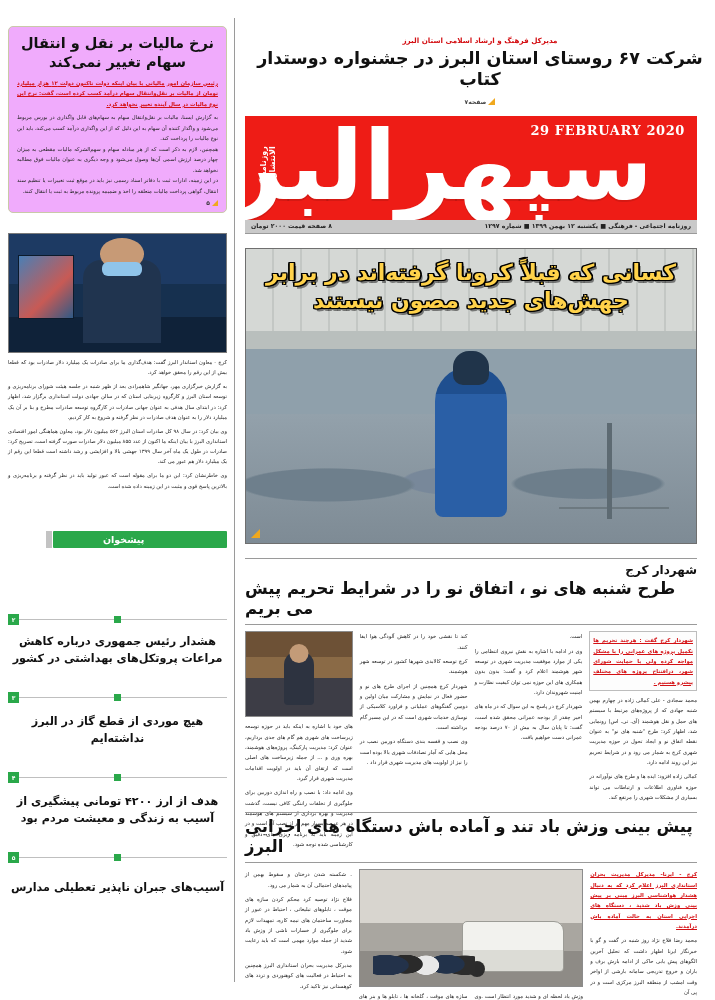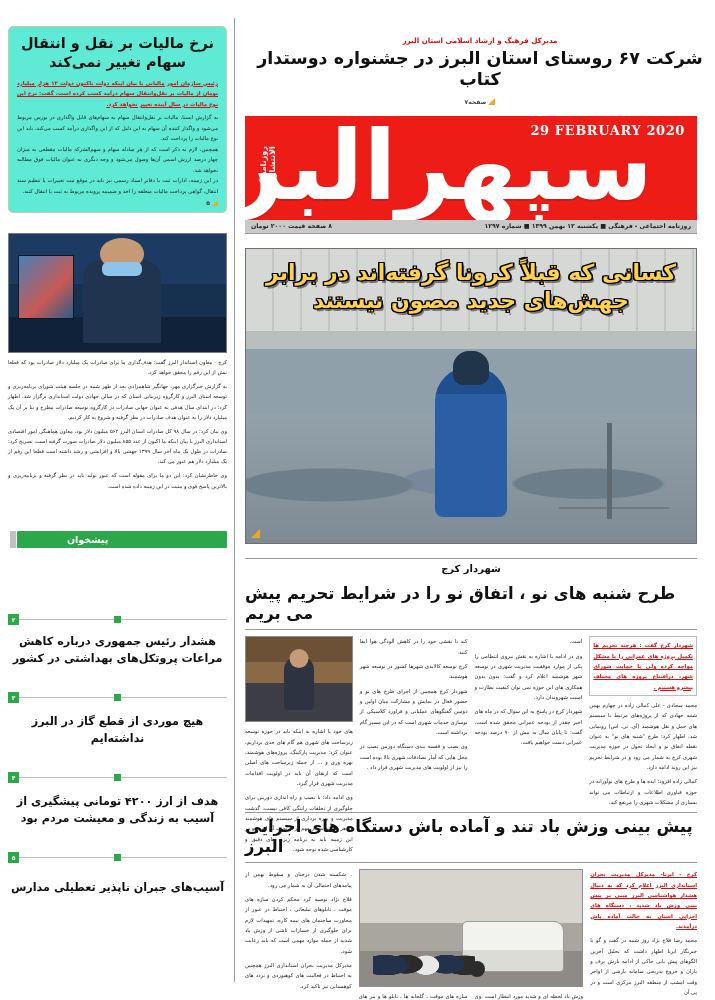--- a/index.html
+++ b/index.html
@@ -125,21 +125,21 @@
   .hero .corner {
     position:absolute; left:5px; bottom:5px;
     width:0;height:0;border-style:solid;border-width:0 0 9px 9px;
     border-color:transparent transparent #f0a81e transparent;
   }
 
   
   .art { position:absolute; right:18px; width:452px; }
   .art-top-rule { height:1px; background:#9a9a9a; margin-bottom:4px; }
   .art .kicker {
-    font-size:10px; font-weight:bold; color:#111; text-align:center; margin-bottom:10px;
+    font-size:12px; font-weight:bold; color:#111; text-align:right; margin-bottom:2px;
   }
   .art .head {
     font-size:16.5px; font-weight:bold; color:#111; text-align:left;
     line-height:1.22; letter-spacing:-.2px;
   }
   .art .under { height:1px; background:#9a9a9a; margin-top:5px; }
 
   .cols { display:flex; gap:7px; margin-top:6px; direction:rtl; }
   .col { flex:1; }
   .col p, .col .lead {
@@ -176,21 +176,21 @@
       radial-gradient(ellipse at 72% 78%,#22324a 0 17%,transparent 18%),
       radial-gradient(ellipse at 90% 80%,#2c2c2c 0 17%,transparent 18%); }
   .caption { font-size:5px; color:#333; line-height:1.8; text-align:justify; }
 
   
   .side { position:absolute; left:0; top:0; width:235px; height:1000px; padding:0 8px; }
   .side-sep { position:absolute; right:0; top:18px; width:1px; height:964px; background:#9a9a9a; }
 
   .sbox {
     position:absolute; right:8px; width:219px;
-    background:#5eead4; border:1px solid #c9c9a8; border-radius:5px;
+    background:#f0abfc; border:1px solid #c9c9a8; border-radius:5px;
     padding:7px 8px 6px;
   }
   .sbox .head {
     font-size:14.5px; font-weight:bold; color:#111; text-align:center;
     line-height:1.3; margin-bottom:6px;
   }
   .sbox .lead {
     font-size:5.4px; line-height:1.95; color:#d41014; font-weight:bold;
     text-align:justify; text-align-last:right;
     text-decoration:underline; text-decoration-color:#d41014; text-underline-offset:1.4px;
@@ -209,21 +209,21 @@
     background:linear-gradient(180deg,#20344f 0 100%); border-radius:18px 18px 0 0; }
   .s2 .photo .man:before { content:""; position:absolute; left:22%; top:-26%; width:56%; height:38%;
     background:#c79a76; border-radius:50%; }
   .s2 .photo .man:after { content:""; position:absolute; left:24%; top:2%; width:52%; height:18%;
     background:#8fc4ea; border-radius:6px; }
   .s2 .photo .screen { position:absolute; left:4%; top:18%; width:26%; height:54%;
     background:linear-gradient(135deg,#4a7fb5,#c85a55 60%,#2f5a86); border:1px solid #0c1b2c; }
   .s2 p { font-size:5.2px; line-height:1.95; color:#222; text-align:justify; text-align-last:right; margin-top:4px; }
 
   .greenbar {
-    position:absolute; right:8px; width:210px; height:17px;
+    position:absolute; right:8px; width:174px; height:17px;
     background:#2aa84a; border-radius:1px;
     color:#fff; font-size:9.5px; font-weight:bold;
     display:flex; align-items:center; justify-content:flex-end;
     padding-left:50px;
   }
   .greenbar:after {
     content:""; position:absolute; left:-7px; top:0; width:6px; height:17px; background:#c3c3c3;
   }
 
   .pitem { position:absolute; right:8px; width:219px; }

